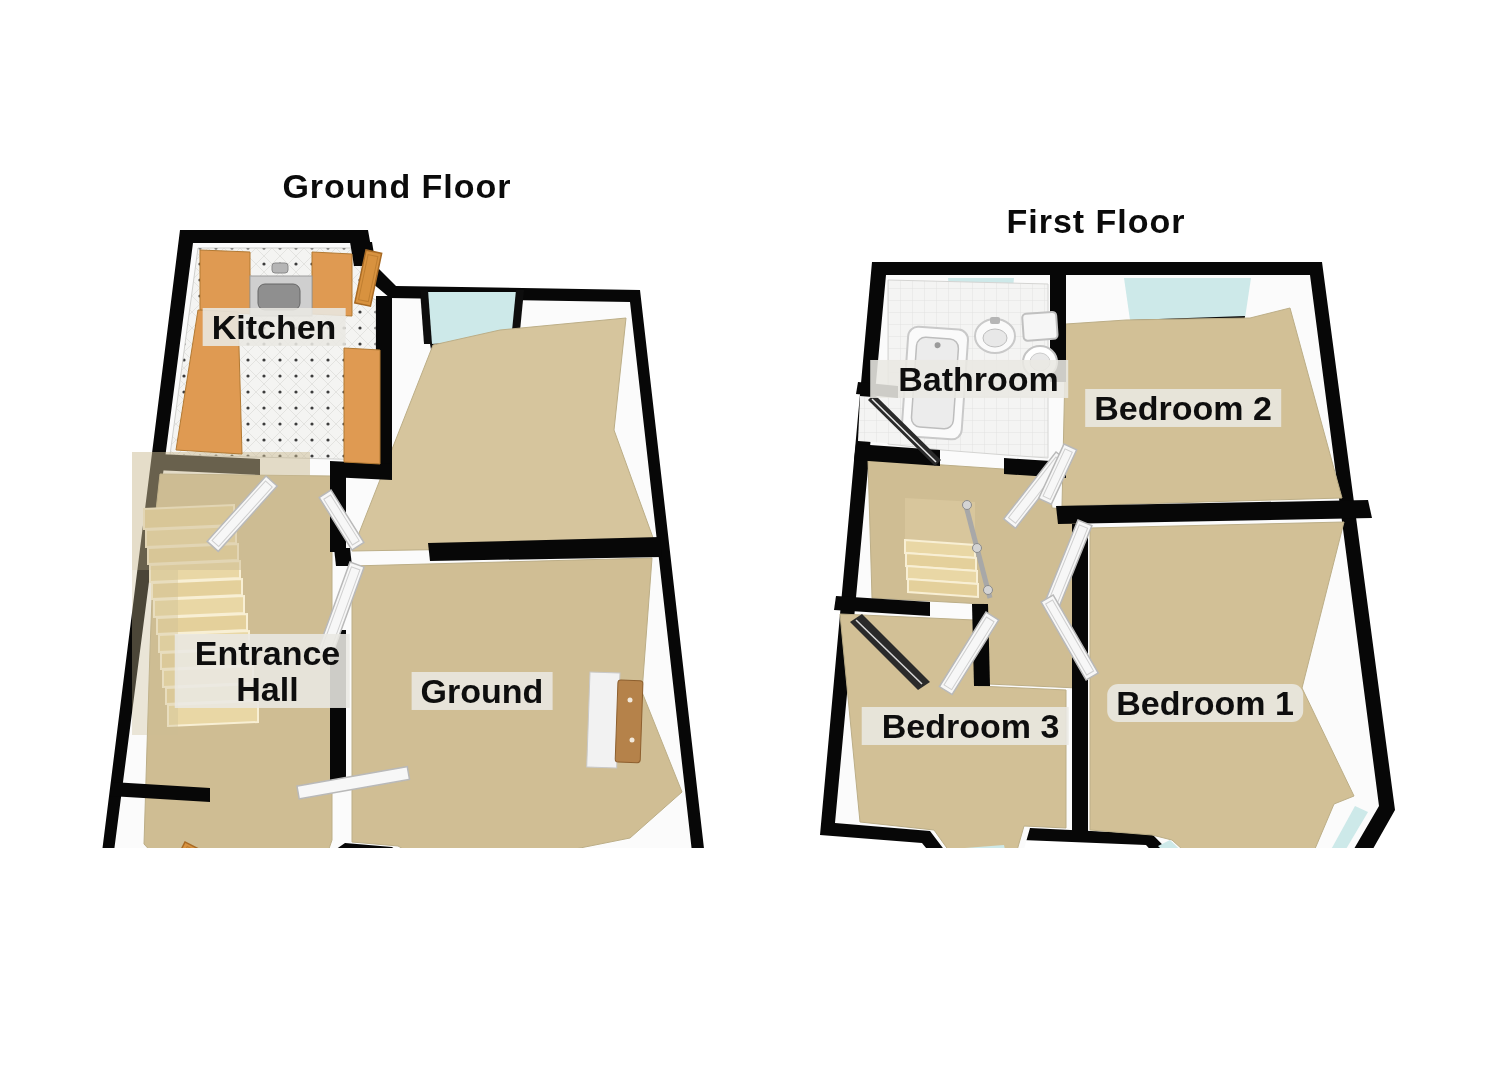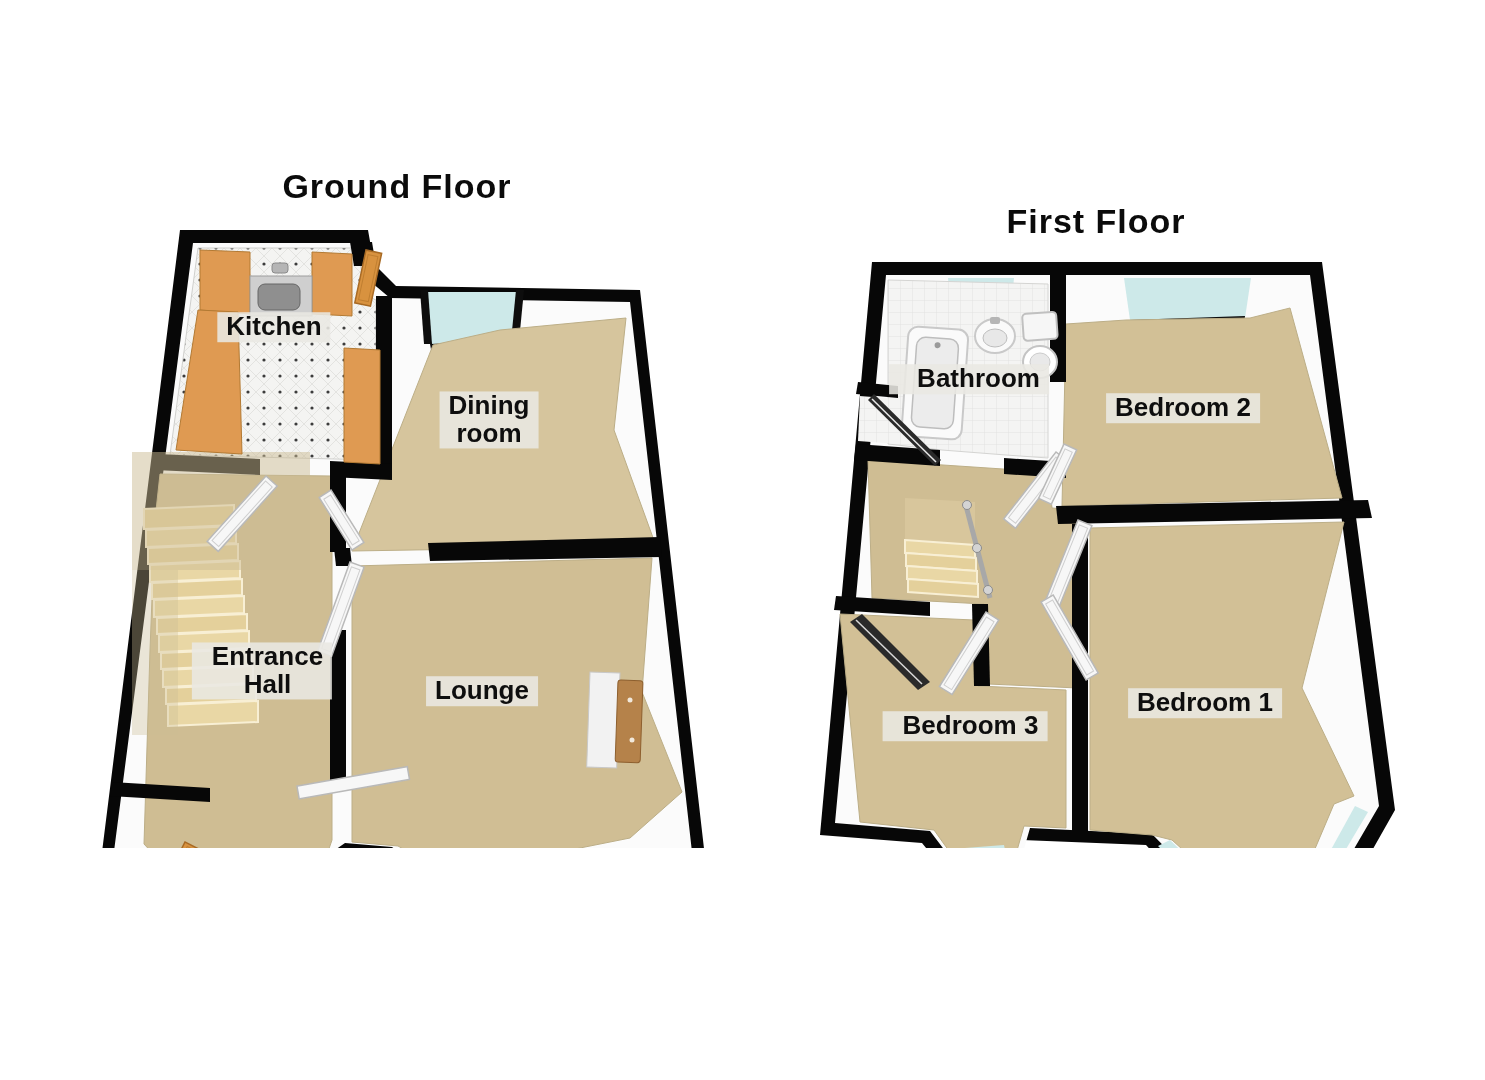--- a/index.html
+++ b/index.html
@@ -2,21 +2,21 @@
 <html><head>
 <meta charset="utf-8">
 <style>
   html,body{margin:0;padding:0;background:#ffffff;}
   .stage{position:relative;width:1485px;height:848px;background:#ffffff;overflow:hidden;
          font-family:"Liberation Sans", sans-serif;}
   .stage svg{position:absolute;left:0;top:0;}
   .floor-title{position:absolute;transform:translate(-50%,-50%);
                font-weight:bold;font-size:34px;color:#0b0b0b;letter-spacing:1px;white-space:nowrap;}
   .room-label{position:absolute;transform:translate(-50%,-50%);
-              font-weight:bold;font-size:26px;line-height:1.06;color:#0e0e0e;
+              font-weight:bold;font-size:34px;line-height:1.06;color:#0e0e0e;
               background:rgba(233,232,226,0.88);padding:1px 9px;text-align:center;
               white-space:pre-line;}
 </style>
 </head>
 <body>
 
 <div class="stage">
 
 <svg width="1485" height="1080" viewBox="0 0 1485 1080">
   <defs>
@@ -215,24 +215,22 @@
       <rect x="1040" y="598" width="14" height="90" fill="#f7f7f7" stroke="#b9b9b9" stroke-width="1.5"></rect>
       <rect x="1043" y="602" width="8" height="82" fill="none" stroke="#cfcfcf"></rect>
     </g>
   </g>
 </svg>
 
 <div class="floor-title" style="left:397px;top:186px;">Ground Floor</div>
 <div class="floor-title" style="left:1096px;top:221px;">First Floor</div>
 
 <div class="room-label" style="left:274px;top:327px;">Kitchen</div>
-<div class="room-label" style="left:489px;top:420px;">Dining
-room</div>
 <div class="room-label" style="left:262px;top:671px;padding-left:20px;">Entrance
 Hall</div>
-<div class="room-label" style="left:482px;top:691px;">Lounge</div>
+<div class="room-label" style="left:482px;top:691px;">Ground</div>
 
 <div class="room-label" style="left:969px;top:379px;padding-left:28px;">Bathroom</div>
 <div class="room-label" style="left:1183px;top:408px;">Bedroom 2</div>
 <div class="room-label" style="left:965px;top:726px;padding-left:20px;">Bedroom 3</div>
-<div class="room-label" style="left:1205px;top:703px;">Bedroom 1</div>
+<div class="room-label" style="left:1205px;top:703px;border-radius:11px;">Bedroom 1</div>
 
 </div>
 
 </body></html>

